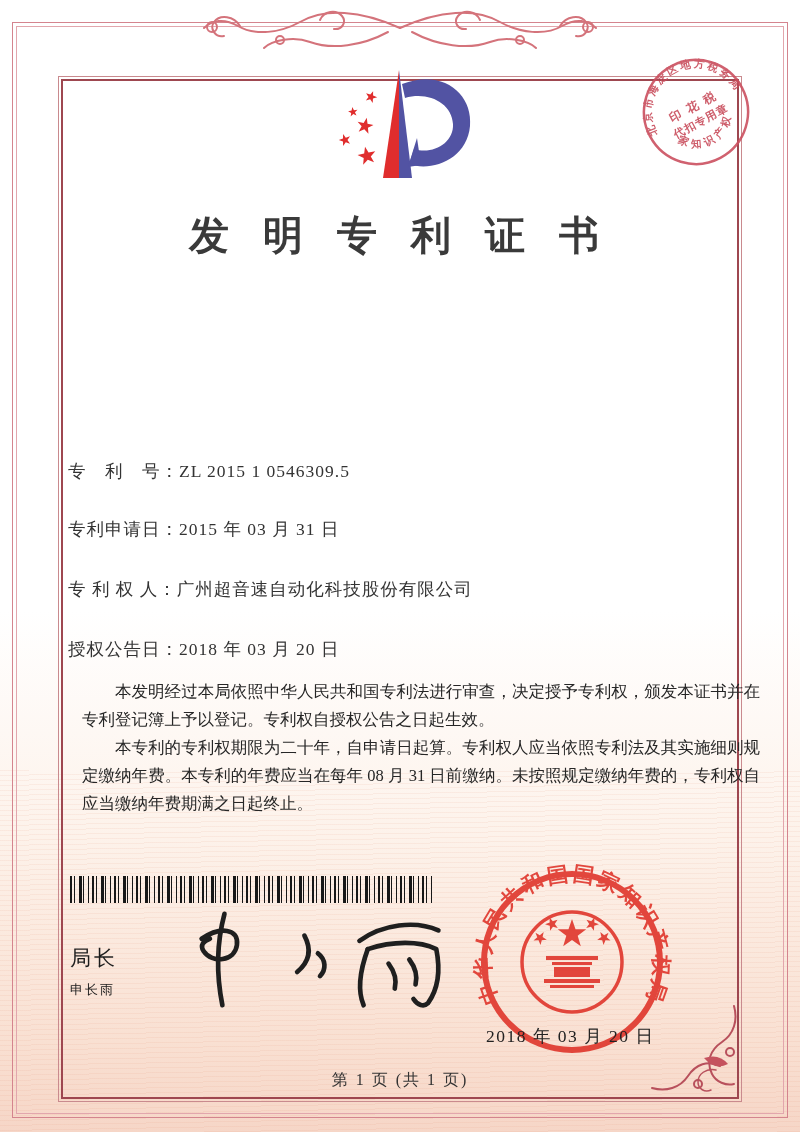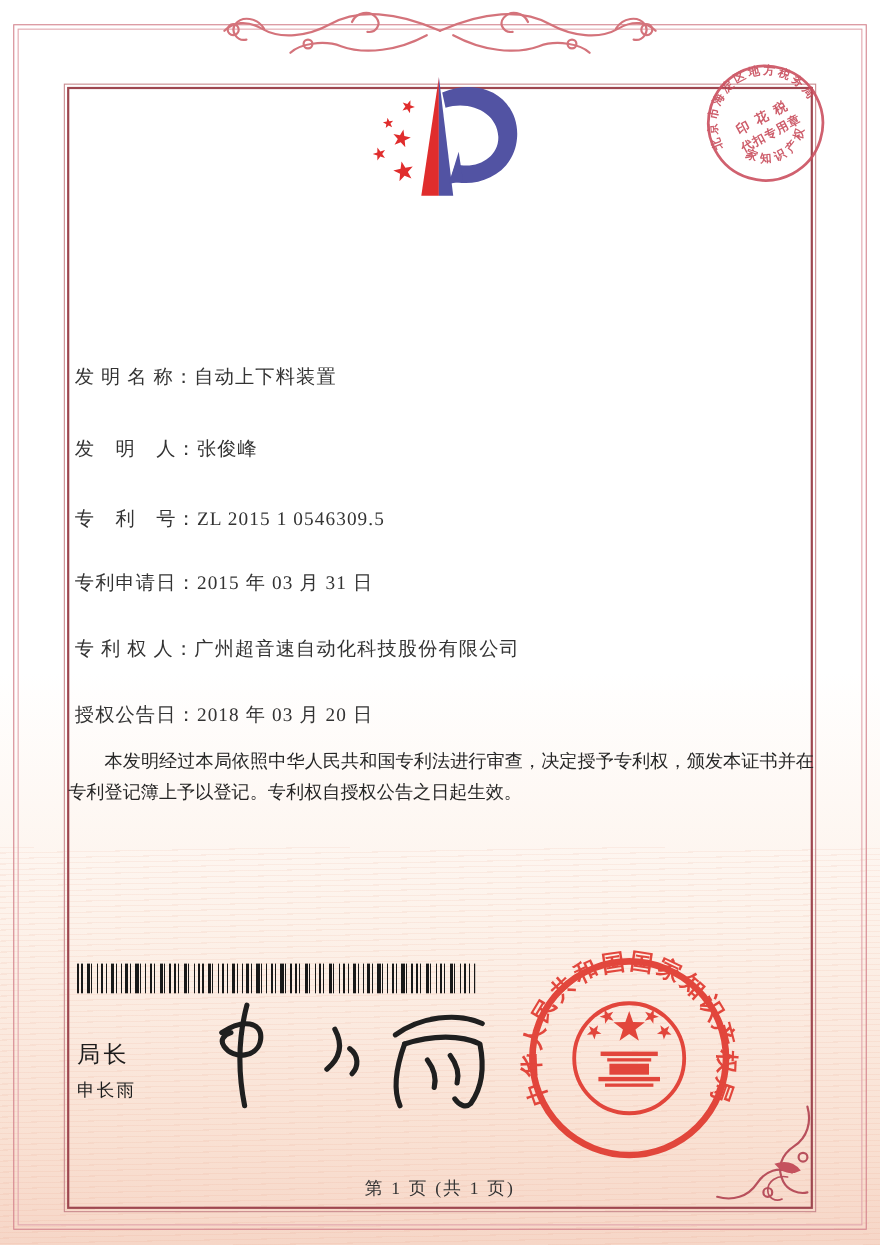--- a/index.html
+++ b/index.html
@@ -16,31 +16,31 @@
   .inner-frame::after { content:''; position:absolute; inset:2px; border:2px solid #9e4750; }
   .top-ornament { position:absolute; left:120px; top:0; width:560px; height:60px; }
   .corner-ornament { position:absolute; left:646px; top:1000px; width:96px; height:96px; }
   .cert-no { position:absolute; left:70px; top:96px; font-size:17px; letter-spacing:2px; color:#333; }
   .logo { position:absolute; left:315px; top:66px; width:170px; height:128px; }
   .title { position:absolute; left:0; right:0; top:208px; text-align:center; font-size:40px;
     font-weight:600; letter-spacing:12px; color:#3a3a3a; }
   .field { position:absolute; left:68px; font-size:17.5px; color:#333; letter-spacing:1px; }
   .f1{top:330px} .f2{top:396px} .f3{top:459px} .f4{top:517px} .f5{top:577px} .f6{top:637px}
   .body-text { position:absolute; left:62px; width:678px; top:678px; font-size:16.5px;
-    line-height:1.7; color:#262626; text-align:justify; }
+    line-height:1.7; color:#262626; text-align:justify;padding-left:20px; }
   .body-text p { margin:0; text-indent:2em; }
   .barcode { position:absolute; left:70px; top:876px; width:362px; height:27px;
     background:repeating-linear-gradient(90deg,
       #181818 0 2px, transparent 2px 4px, #181818 4px 5px, transparent 5px 9px,
       #181818 9px 12px, transparent 12px 13px, #181818 13px 14px, transparent 14px 18px,
       #181818 18px 19px, transparent 19px 22px); }
   .director-label { position:absolute; left:70px; top:944px; font-family:"Liberation Sans","DejaVu Sans",sans-serif;
     font-size:21px; letter-spacing:3px; color:#1c1c1c; }
   .director-name { position:absolute; left:70px; top:981px; font-family:Liberation Sans, sans-serif;
-    font-size:16px; letter-spacing:2px; color:#1c1c1c; }
+    font-size:13px; letter-spacing:2px; color:#1c1c1c; }
   .signature { position:absolute; left:185px; top:898px; width:270px; height:122px; z-index:3; }
   .seal { position:absolute; left:470px; top:862px; width:204px; height:204px; z-index:4; opacity:0.92; }
   .seal-date { position:absolute; left:486px; top:1024px; font-size:17.5px; letter-spacing:1.5px;
     color:#222; z-index:6; }
   .stamp { position:absolute; left:626px; top:42px; width:140px; height:140px; z-index:5;
     transform:rotate(-28deg); opacity:0.9; }
   .footer { position:absolute; left:0; right:0; top:1070px; text-align:center; font-size:16px;
     letter-spacing:2px; color:#333; }
   svg text { font-family:"Liberation Serif","DejaVu Serif",serif; }
 </style>
@@ -93,30 +93,30 @@
       <use href="#lstar" transform="translate(52,90) scale(0.95) rotate(-12)"></use>
       <polygon points="84,4 68,112 84,112"></polygon>
     </g>
     <g fill="#5253a3">
       <polygon points="84,4 84,112 97,112"></polygon>
       <path d="M87,18 C128,2 158,28 155,60 C152,94 116,106 94,98 L99,83 C118,89 139,77 138,58 C137,37 113,25 90,32 Z"></path>
       <polygon points="93,101 102,72 106,99"></polygon>
     </g>
   </svg>
 
+  <div class="title">发 明 专 利 证 书</div>
 
-  <div class="field f1">发 明 名 称：自动上下料装置</div>
-  <div class="field f2">发　明　人：张俊峰</div>
   <div class="field f3">专　利　号：ZL 2015 1 0546309.5</div>
   <div class="field f4">专利申请日：2015 年 03 月 31 日</div>
   <div class="field f5">专 利 权 人：广州超音速自动化科技股份有限公司</div>
   <div class="field f6">授权公告日：2018 年 03 月 20 日</div>
 
   <div class="body-text">
     <p>本发明经过本局依照中华人民共和国专利法进行审查，决定授予专利权，颁发本证书并在专利登记簿上予以登记。专利权自授权公告之日起生效。</p>
+    <p>本专利的专利权期限为二十年，自申请日起算。专利权人应当依照专利法及其实施细则规定缴纳年费。本专利的年费应当在每年 08 月 31 日前缴纳。未按照规定缴纳年费的，专利权自应当缴纳年费期满之日起终止。</p>
   </div>
 
   <div class="barcode"></div>
 
   <div class="director-label">局长</div>
   <div class="director-name">申长雨</div>
 
   <svg class="signature" viewBox="0 0 260 115">
     <g stroke="#1f1f1f" fill="none" stroke-width="4.5" stroke-linecap="round" stroke-linejoin="round">
       <path d="M38,14 C30,44 30,72 36,102"></path>
@@ -151,20 +151,21 @@
         <rect x="-28" y="17" width="56" height="4"></rect>
         <rect x="-22" y="23" width="44" height="3"></rect>
       </g>
       <path id="seal-text-arc" d="M -55,62 A 82,82 0 1 1 55,62" fill="none"></path>
       <text font-size="21" font-weight="bold" fill="#e0392f" letter-spacing="3">
         <textPath href="#seal-text-arc" startOffset="50%" text-anchor="middle">中华人民共和国国家知识产权局</textPath>
       </text>
     </g>
   </svg>
 
+  <div class="seal-date">2018 年 03 月 20 日</div>
 
   <svg class="stamp" viewBox="0 0 140 140">
     <g transform="translate(70,70)">
       <circle r="52" fill="none" stroke="#cb5060" stroke-width="2.5"></circle>
       <path id="stamp-top-arc" d="M -40,20 A 44.7,44.7 0 1 1 40,20" fill="none"></path>
       <path id="stamp-bottom-arc" d="M -30,18 A 35,35 0 0 0 30,18" fill="none"></path>
       <text font-size="10.5" fill="#c84b5a" letter-spacing="2.5" font-weight="bold">
         <textPath href="#stamp-top-arc" startOffset="50%" text-anchor="middle">北京市海淀区地方税务局</textPath>
       </text>
       <text font-size="10.5" fill="#c84b5a" letter-spacing="4" font-weight="bold">

